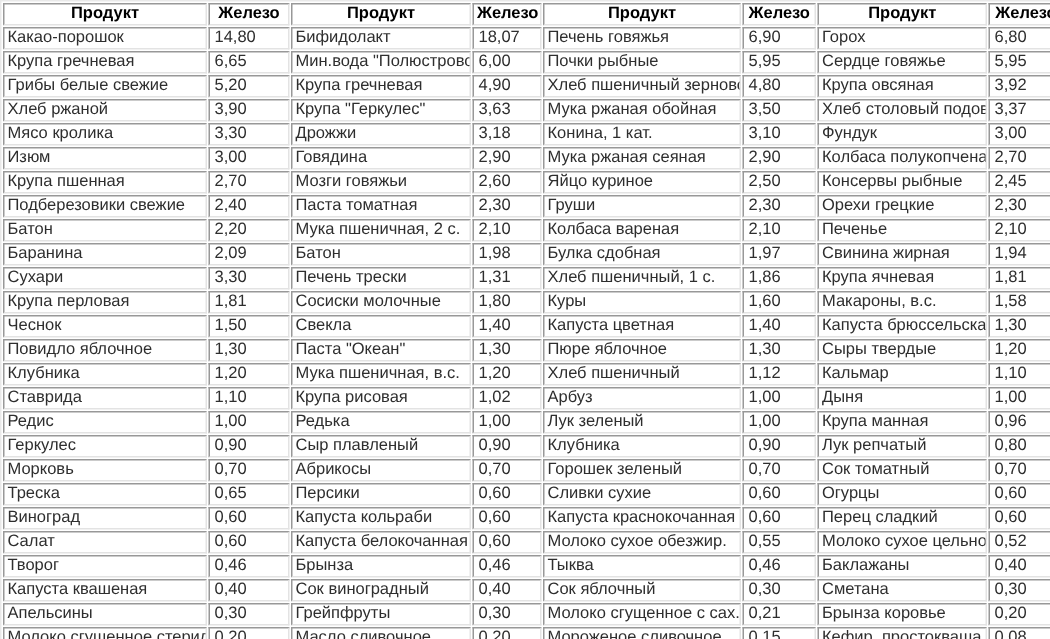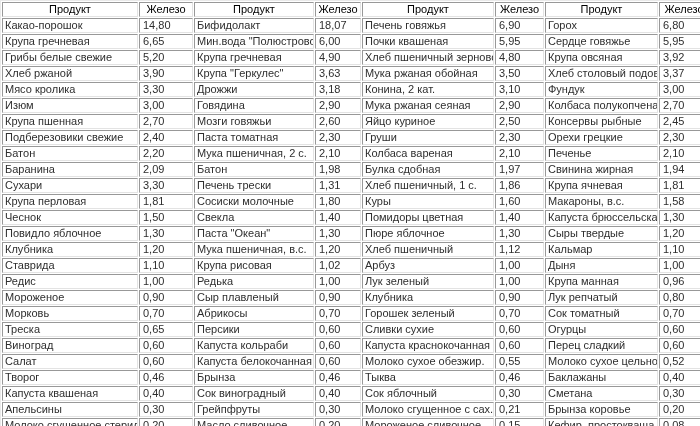--- a/index.html
+++ b/index.html
@@ -27,21 +27,21 @@
     border-color: #989898 #e3e3e3 #e3e3e3 #989898; 
     font-size: 11px;
     line-height: 13px;
     padding: 0 2px;
     white-space: nowrap;
     overflow: hidden;
     vertical-align: middle;
     box-sizing: border-box;
   }
   th {
-    font-weight: normal;
+    font-weight: bold;
     text-align: center;
     color: #000000;
     background: #ffffff;
   }
   td {
     text-align: left;
     color: #2e2e2e;
     background: #ffffff;
   }
   td.cell-iron { padding-left: 3px; }
@@ -81,21 +81,21 @@
         <td class="cell-product">Печень говяжья</td>
         <td class="cell-iron">6,90</td>
         <td class="cell-product">Горох</td>
         <td class="cell-iron">6,80</td>
       </tr>
       <tr>
         <td class="cell-product">Крупа гречневая</td>
         <td class="cell-iron">6,65</td>
         <td class="cell-product">Мин.вода "Полюстрово"</td>
         <td class="cell-iron">6,00</td>
-        <td class="cell-product">Почки квашеная</td>
+        <td class="cell-product">Почки рыбные</td>
         <td class="cell-iron">5,95</td>
         <td class="cell-product">Сердце говяжье</td>
         <td class="cell-iron">5,95</td>
       </tr>
       <tr>
         <td class="cell-product">Грибы белые свежие</td>
         <td class="cell-iron">5,20</td>
         <td class="cell-product">Крупа гречневая</td>
         <td class="cell-iron">4,90</td>
         <td class="cell-product">Хлеб пшеничный зерновой</td>
@@ -111,21 +111,21 @@
         <td class="cell-product">Мука ржаная обойная</td>
         <td class="cell-iron">3,50</td>
         <td class="cell-product">Хлеб столовый подовый</td>
         <td class="cell-iron">3,37</td>
       </tr>
       <tr>
         <td class="cell-product">Мясо кролика</td>
         <td class="cell-iron">3,30</td>
         <td class="cell-product">Дрожжи</td>
         <td class="cell-iron">3,18</td>
-        <td class="cell-product">Конина, 2 кат.</td>
+        <td class="cell-product">Конина, 1 кат.</td>
         <td class="cell-iron">3,10</td>
         <td class="cell-product">Фундук</td>
         <td class="cell-iron">3,00</td>
       </tr>
       <tr>
         <td class="cell-product">Изюм</td>
         <td class="cell-iron">3,00</td>
         <td class="cell-product">Говядина</td>
         <td class="cell-iron">2,90</td>
         <td class="cell-product">Мука ржаная сеяная</td>
@@ -191,21 +191,21 @@
         <td class="cell-product">Куры</td>
         <td class="cell-iron">1,60</td>
         <td class="cell-product">Макароны, в.с.</td>
         <td class="cell-iron">1,58</td>
       </tr>
       <tr>
         <td class="cell-product">Чеснок</td>
         <td class="cell-iron">1,50</td>
         <td class="cell-product">Свекла</td>
         <td class="cell-iron">1,40</td>
-        <td class="cell-product">Помидоры цветная</td>
+        <td class="cell-product">Капуста цветная</td>
         <td class="cell-iron">1,40</td>
         <td class="cell-product">Капуста брюссельская</td>
         <td class="cell-iron">1,30</td>
       </tr>
       <tr>
         <td class="cell-product">Повидло яблочное</td>
         <td class="cell-iron">1,30</td>
         <td class="cell-product">Паста "Океан"</td>
         <td class="cell-iron">1,30</td>
         <td class="cell-product">Пюре яблочное</td>
@@ -237,21 +237,21 @@
         <td class="cell-product">Редис</td>
         <td class="cell-iron">1,00</td>
         <td class="cell-product">Редька</td>
         <td class="cell-iron">1,00</td>
         <td class="cell-product">Лук зеленый</td>
         <td class="cell-iron">1,00</td>
         <td class="cell-product">Крупа манная</td>
         <td class="cell-iron">0,96</td>
       </tr>
       <tr>
-        <td class="cell-product">Мороженое</td>
+        <td class="cell-product">Геркулес</td>
         <td class="cell-iron">0,90</td>
         <td class="cell-product">Сыр плавленый</td>
         <td class="cell-iron">0,90</td>
         <td class="cell-product">Клубника</td>
         <td class="cell-iron">0,90</td>
         <td class="cell-product">Лук репчатый</td>
         <td class="cell-iron">0,80</td>
       </tr>
       <tr>
         <td class="cell-product">Морковь</td>

